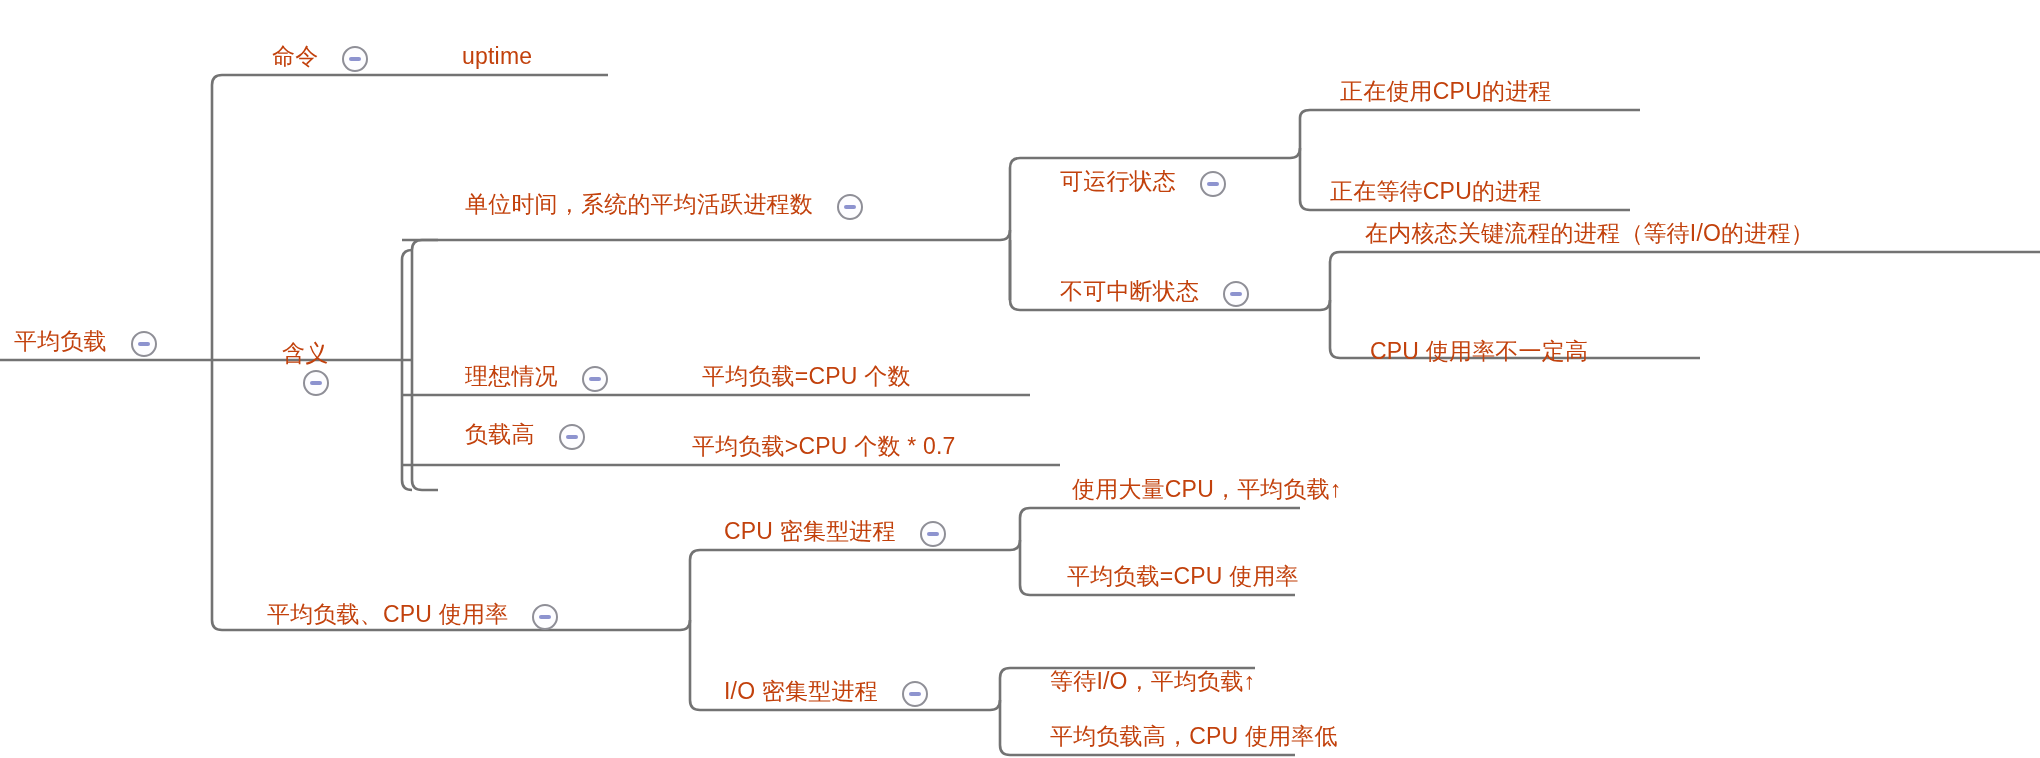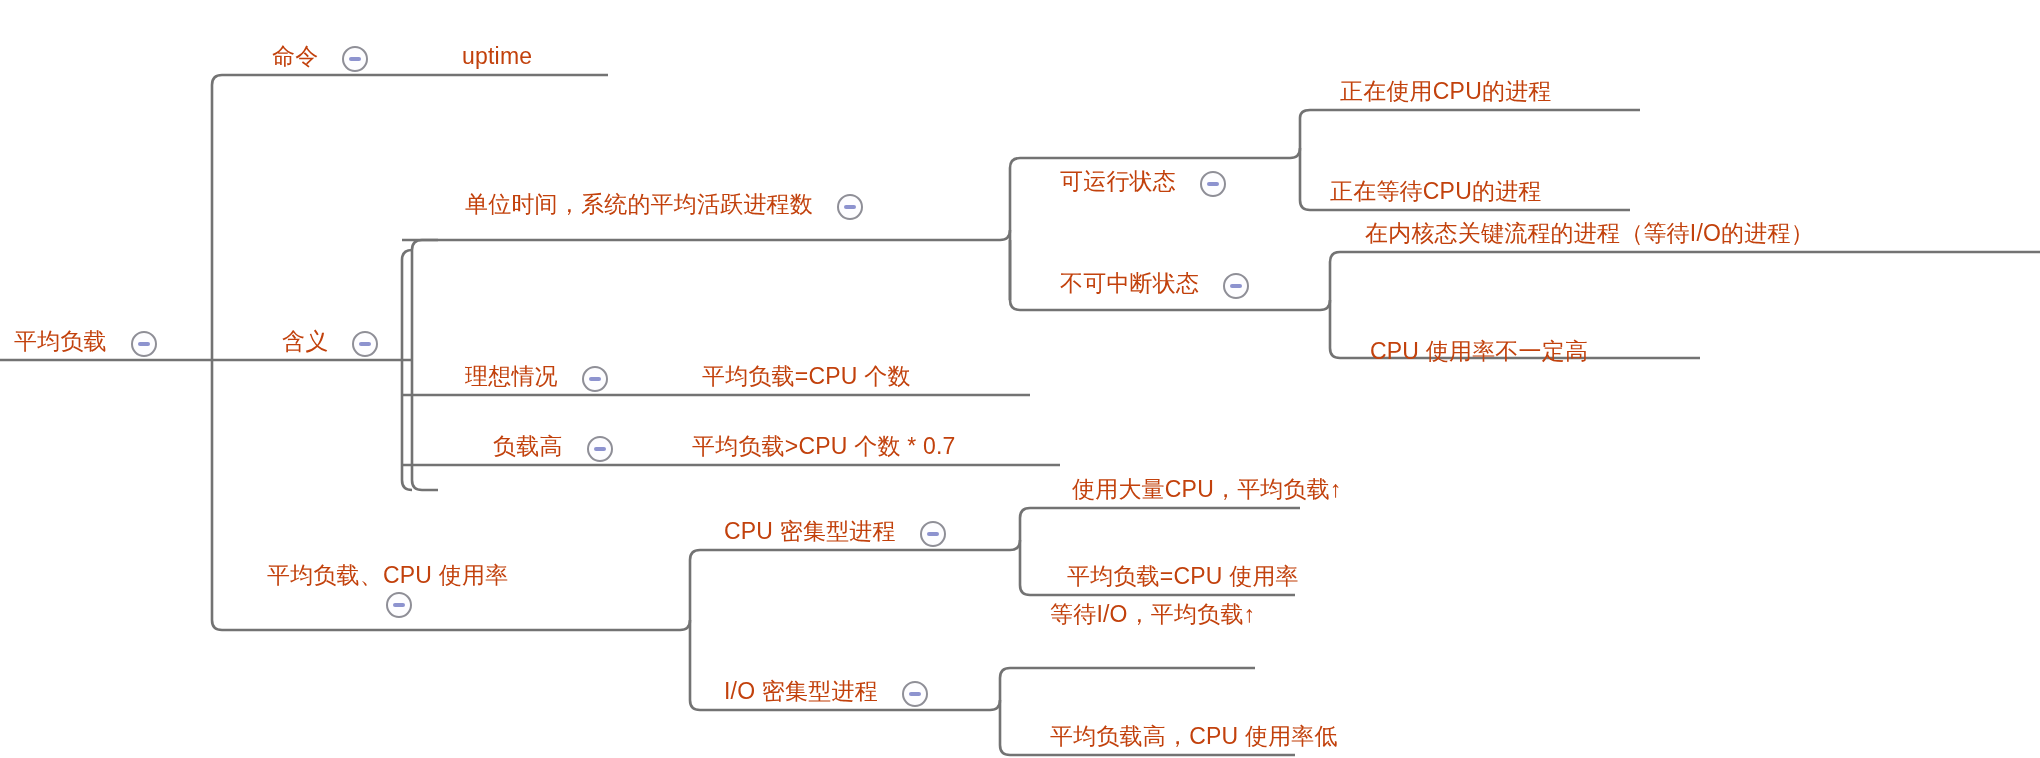--- a/index.html
+++ b/index.html
@@ -76,21 +76,21 @@
   <div class="node" style="left:270px;top:45px;">
     <span class="label">命令</span>
     <span class="toggle">
         <span class="bar"></span>
       </span>
   </div>
   <div class="node" style="left:460px;top:45px;">
     <span class="label">uptime</span>
   </div>
 
-  <div class="node" style="left:280px;top:330px;">
+  <div class="node" style="left:280px;top:342px;flex-direction:column;">
     <span class="label">含义</span>
     <span class="toggle">
         <span class="bar"></span>
       </span>
   </div>
 
   <div class="node" style="left:463px;top:193px;">
     <span class="label">单位时间，系统的平均活跃进程数</span>
     <span class="toggle">
         <span class="bar"></span>
@@ -100,44 +100,44 @@
   <div class="node" style="left:463px;top:365px;">
     <span class="label">理想情况</span>
     <span class="toggle">
         <span class="bar"></span>
       </span>
   </div>
   <div class="node" style="left:700px;top:365px;">
     <span class="label">平均负载=CPU 个数</span>
   </div>
 
-  <div class="node" style="left:463px;top:435px;margin-left:28px;">
+  <div class="node" style="left:463px;top:423px;">
     <span class="label">负载高</span>
     <span class="toggle">
         <span class="bar"></span>
       </span>
   </div>
   <div class="node" style="left:690px;top:435px;">
     <span class="label">平均负载&gt;CPU 个数 * 0.7</span>
   </div>
 
-  <div class="node" style="left:265px;top:564px;flex-direction:column;">
+  <div class="node" style="left:265px;top:603px;">
     <span class="label">平均负载、CPU 使用率</span>
     <span class="toggle">
         <span class="bar"></span>
       </span>
   </div>
 
   <div class="node" style="left:1058px;top:128px;margin-top:42px;">
     <span class="label">可运行状态</span>
     <span class="toggle">
         <span class="bar"></span>
       </span>
   </div>
-  <div class="node" style="left:1058px;top:272px;">
+  <div class="node" style="left:1058px;top:280px;">
     <span class="label">不可中断状态</span>
     <span class="toggle">
         <span class="bar"></span>
       </span>
   </div>
 
   <div class="node" style="left:1338px;top:80px;">
     <span class="label">正在使用CPU的进程</span>
   </div>
   <div class="node" style="left:1328px;top:180px;">
@@ -162,20 +162,20 @@
         <span class="bar"></span>
       </span>
   </div>
 
   <div class="node" style="left:1070px;top:478px;">
     <span class="label">使用大量CPU，平均负载↑</span>
   </div>
   <div class="node" style="left:1065px;top:565px;">
     <span class="label">平均负载=CPU 使用率</span>
   </div>
-  <div class="node" style="left:1048px;top:603px;text-align:center;">
+  <div class="node" style="left:1048px;top:670px;text-align:center;">
     <span class="label">等待I/O，平均负载↑</span>
   </div>
   <div class="node" style="left:1048px;top:725px;">
     <span class="label">平均负载高，CPU 使用率低</span>
   </div>
 
 </div>
 
 </body></html>

